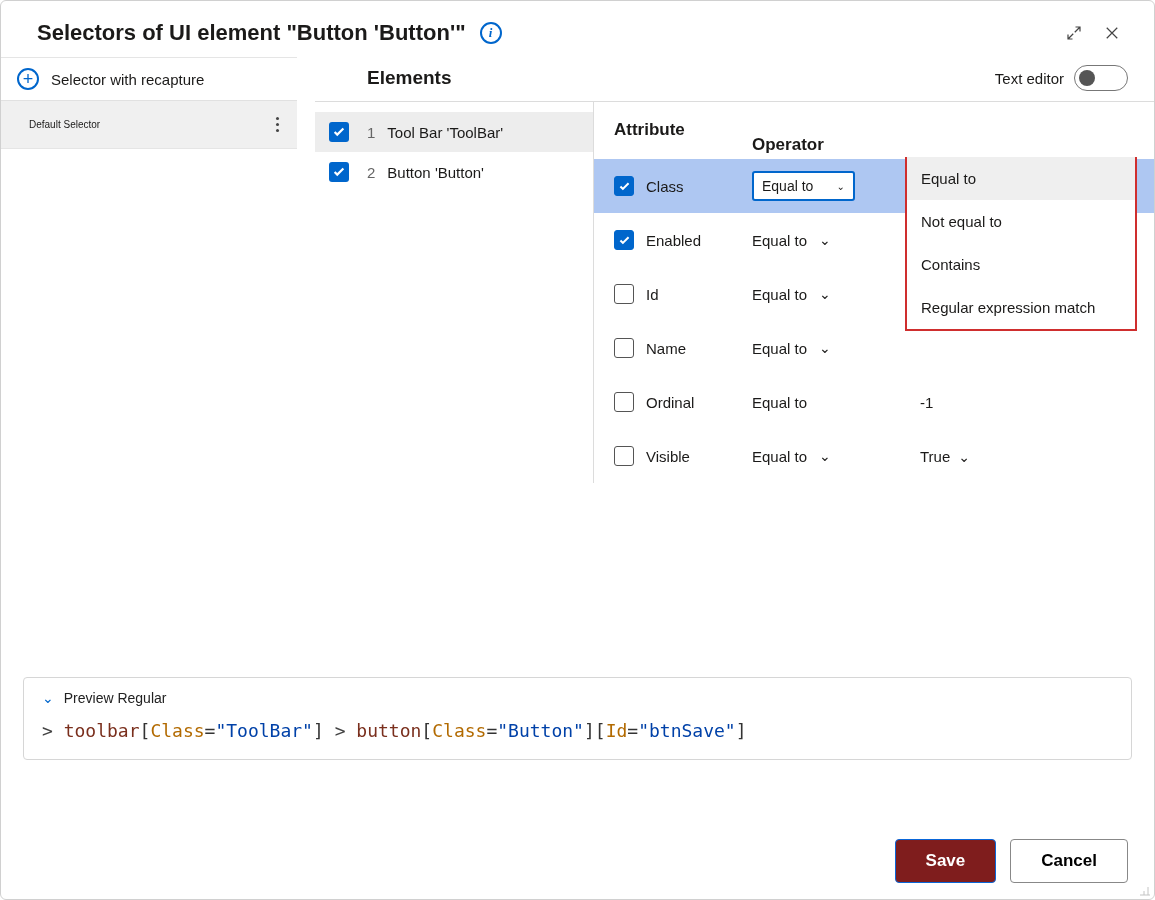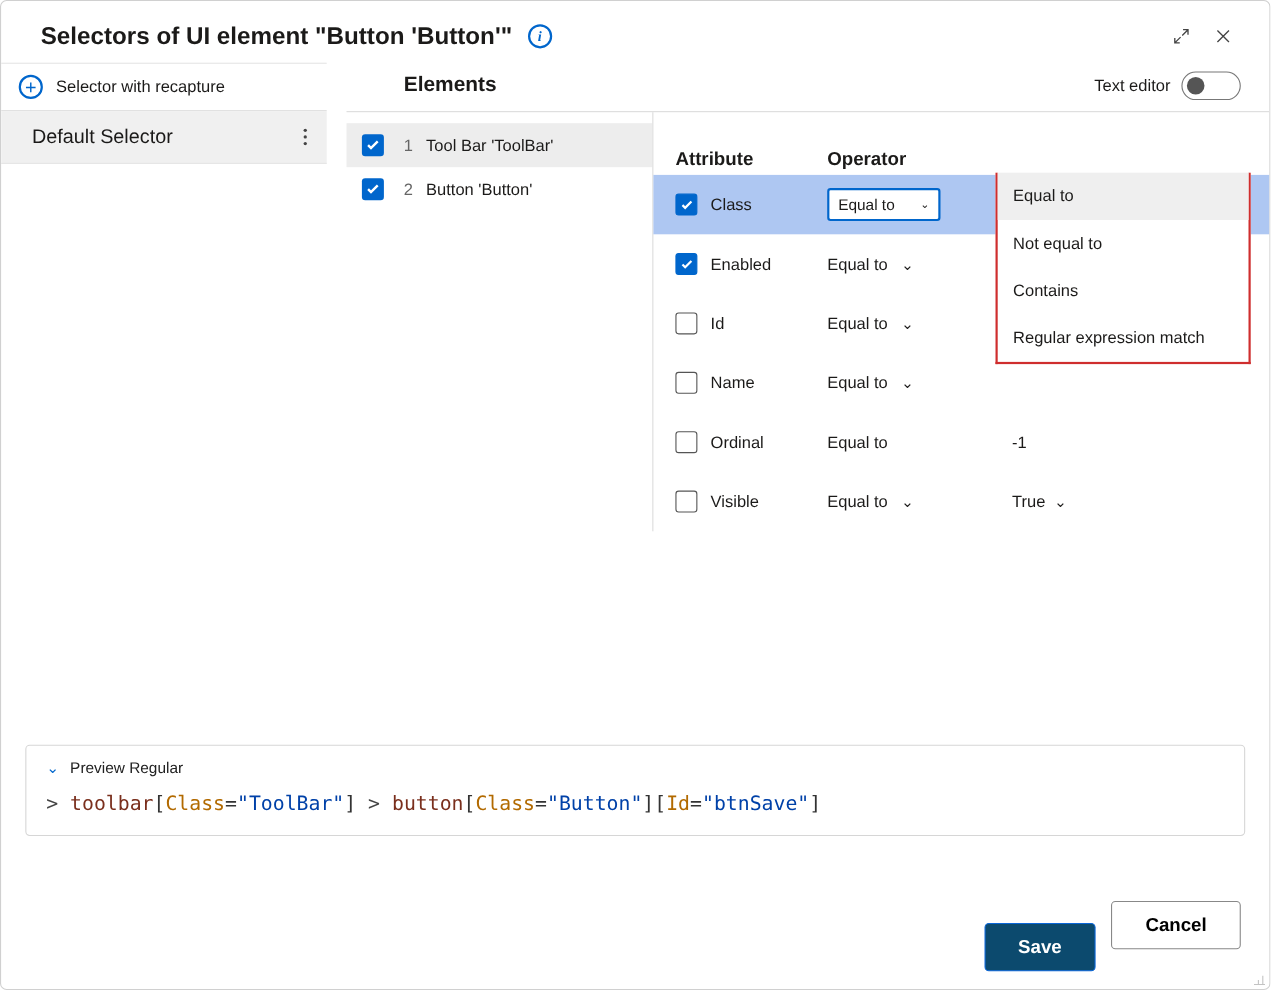--- a/index.html
+++ b/index.html
@@ -12,41 +12,41 @@
   .info-icon { width: 22px; height: 22px; margin-left: 14px; border: 2px solid #0066cc; border-radius: 50%; display: flex; align-items: center; justify-content: center; color: #0066cc; font-family: Georgia, serif; font-style: italic; font-weight: bold; font-size: 13px; cursor: pointer; }
   .header-spacer { flex: 1; }
   .header-btn { width: 28px; height: 28px; display: flex; align-items: center; justify-content: center; margin-left: 10px; cursor: pointer; color: #444; }
   .header-btn svg { width: 18px; height: 18px; stroke: currentColor; stroke-width: 1.6; fill: none; }
 
   
   .body { display: flex; padding: 0; height: 610px; }
   .sidebar { width: 296px; border-top: 1px solid #e5e5e5; }
   .add-selector { display: flex; align-items: center; padding: 10px 18px 10px 16px; border-bottom: 1px solid #e1e1e1; cursor: pointer; font-size: 15px; }
   .plus-circle { width: 22px; height: 22px; border: 2px solid #0066cc; border-radius: 50%; display: flex; align-items: center; justify-content: center; color: #0066cc; font-weight: normal; font-size: 18px; margin-right: 12px; line-height: 1; }
-  .selector-item { display: flex; align-items: center; justify-content: space-between; padding: 12px 14px 12px 28px; background: #f0f0f0; border-bottom: 1px solid #e5e5e5; font-size: 18px; cursor: pointer; }
+  .selector-item { display: flex; align-items: center; justify-content: space-between; padding: 12px 14px 12px 28px; background: #f0f0f0; border-bottom: 1px solid #e5e5e5; font-size: 10px; cursor: pointer; }
   .more-dots { display: flex; flex-direction: column; gap: 3px; padding: 4px; cursor: pointer; }
   .more-dots span { width: 3px; height: 3px; border-radius: 50%; background: #444; }
 
   .main { flex: 1; padding: 0 0 0 18px; position: relative; }
   .elements-head { display: flex; align-items: center; justify-content: space-between; padding: 8px 26px 10px 12px; border-bottom: 1px solid #dcdcdc; }
   .elements-title { font-size: 19px; font-weight: 600; margin-left: 40px; }
   .texteditor-toggle { display: flex; align-items: center; gap: 10px; font-size: 15px; }
   .toggle { width: 54px; height: 26px; border: 1px solid #777; border-radius: 13px; position: relative; cursor: pointer; background: #fff; }
   .toggle-knob { position: absolute; left: 4px; top: 4px; width: 16px; height: 16px; border-radius: 50%; background: #555; }
 
   .elements-table { display: flex; }
   .el-left { width: 278px; padding-top: 10px; }
   .el-row { display: flex; align-items: center; padding: 10px 14px; font-size: 15px; cursor: pointer; }
   .el-row.selected { background: #ededed; }
   .chk { width: 20px; height: 20px; border-radius: 3px; background: #0066cc; display: flex; align-items: center; justify-content: center; margin-right: 18px; }
   .chk svg { width: 14px; height: 14px; stroke: #fff; stroke-width: 2.5; fill: none; }
   .el-idx { color: #666; margin-right: 12px; }
 
   .attr-panel { flex: 1; border-left: 1px solid #dcdcdc; }
-  .attr-head { display: flex; padding: 18px 20px 4px 20px; font-size: 17px; font-weight: 600; align-items: flex-end; }
+  .attr-head { display: flex; padding: 18px 20px 4px 20px; font-size: 17px; font-weight: 600; }
   .col-attr { width: 138px; }
   .col-op { width: 168px; margin-top: 15px; }
   .col-val { flex: 1; }
 
   .attr-row { display: flex; align-items: center; padding: 10px 20px; font-size: 15px; height: 54px; }
   .attr-row.hl { background: #aec7f2; }
   .attr-name { display: flex; align-items: center; width: 138px; gap: 12px; }
   .chk2 { width: 20px; height: 20px; border-radius: 3px; border: 1px solid #555; background: #fff; display: flex; align-items: center; justify-content: center; }
   .chk2.on { background: #0066cc; border-color: #0066cc; }
   .chk2 svg { width: 13px; height: 13px; stroke: #fff; stroke-width: 2.5; fill: none; }
@@ -68,21 +68,21 @@
   .sel-line { font-family: "Segoe UI", monospace; font-size: 18px; }
   .sel-gt { color: #444; }
   .sel-tag { color: #7a2f1d; }
   .sel-bracket { color: #333; }
   .sel-attr { color: #b26a00; }
   .sel-val { color: #0041a8; }
 
   
   .footer { position: absolute; bottom: 16px; right: 26px; display: flex; gap: 14px; }
   .btn { height: 44px; padding: 0 30px; border-radius: 4px; font-size: 17px; font-weight: 600; cursor: pointer; border: 1px solid #888; background: #fff; }
-  .btn.primary { background: #0c4a6e; color: #fff; border-color: #0a66d8; margin-top: 20px; }
+  .btn.primary { background: #7f1d1d; color: #fff; border-color: #0a66d8; }
 
   .resize-grip { position: absolute; right: 2px; bottom: 2px; width: 14px; height: 14px; opacity: .5; }
   .resize-grip svg { width: 14px; height: 14px; }
 </style>
 </head>
 <body>
 
 <div class="dialog">
 
   <div class="dlg-header">

